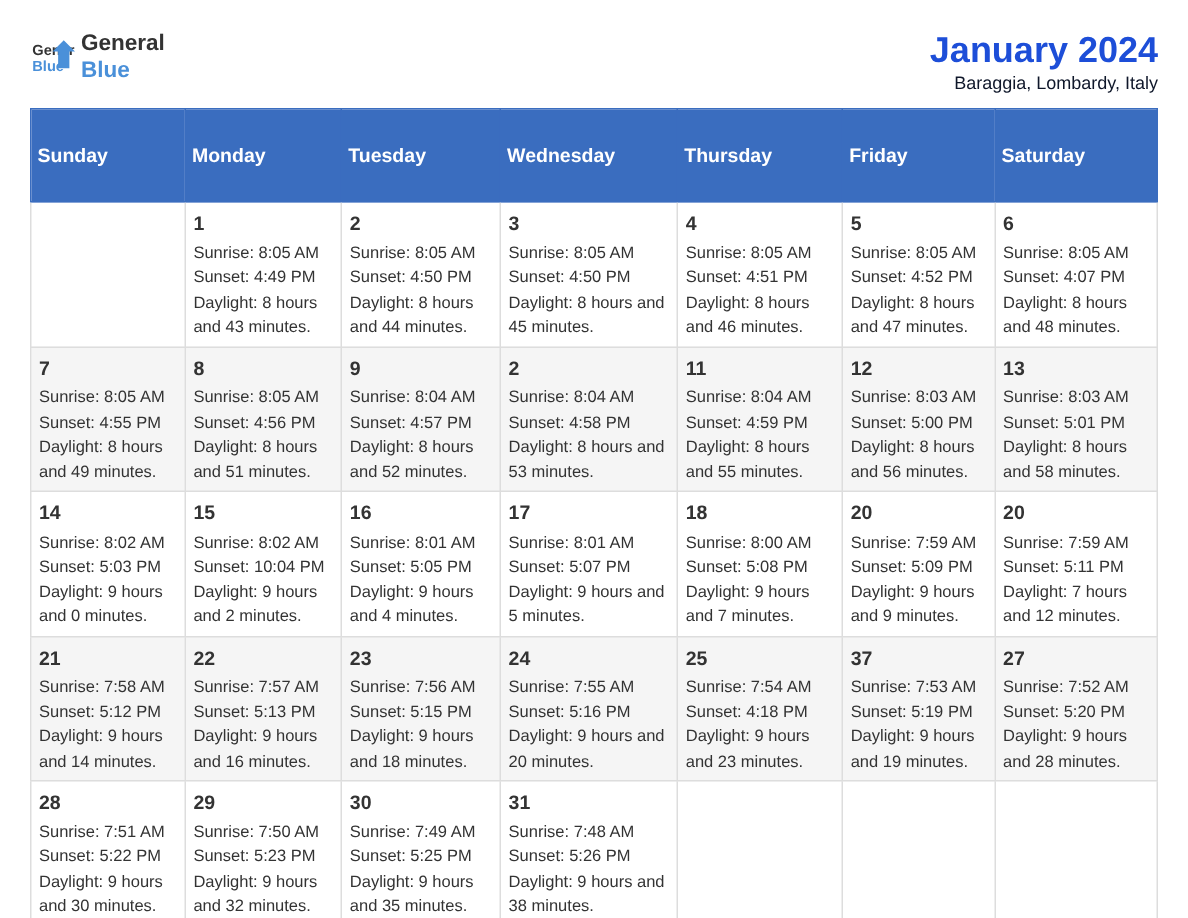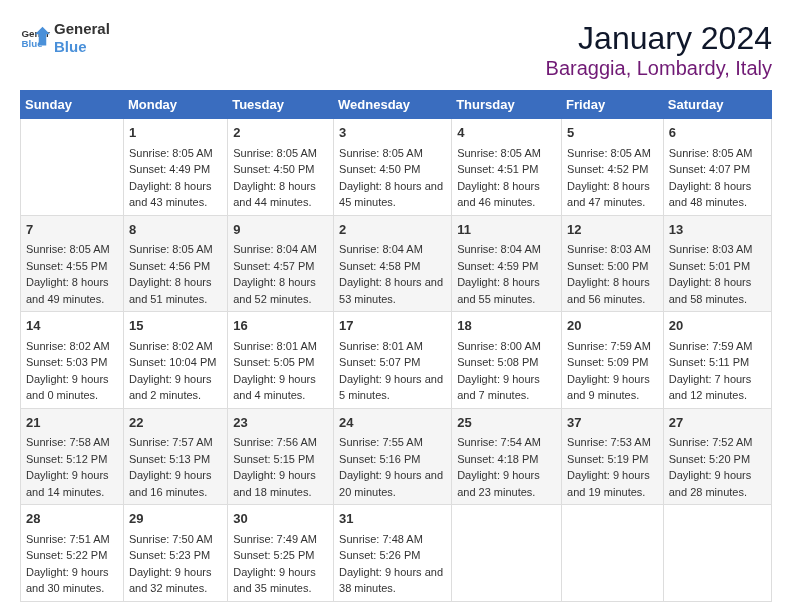--- a/index.html
+++ b/index.html
@@ -22,37 +22,37 @@
       gap: 4px;
     }
     .logo-icon {
       width: 30px;
       height: 30px;
     }
     .title-area {
       text-align: right;
     }
     .main-title {
-      font-size: 32px;
-      font-weight: normal;
+      font-size: 24px;
+      font-weight: bold;
+      color: #1d4ed8;
+    }
+    .subtitle {
+      font-size: 12px;
       color: #0f172a;
-    }
-    .subtitle {
-      font-size: 20px;
-      color: #701a75;
     }
     table {
       width: 100%;
       border-collapse: collapse;
       font-size: 11px;
     }
     thead th {
       background-color: #3a6dbf;
       color: #fff;
-      padding: 6px 4px;
+      padding: 23px 4px;
       text-align: left;
       font-size: 13px;
       font-weight: bold;
       border: 1px solid #3a6dbf;
     }
     tbody td {
       vertical-align: top;
       padding: 4px 5px;
       border: 1px solid #ddd;
       min-height: 80px;

